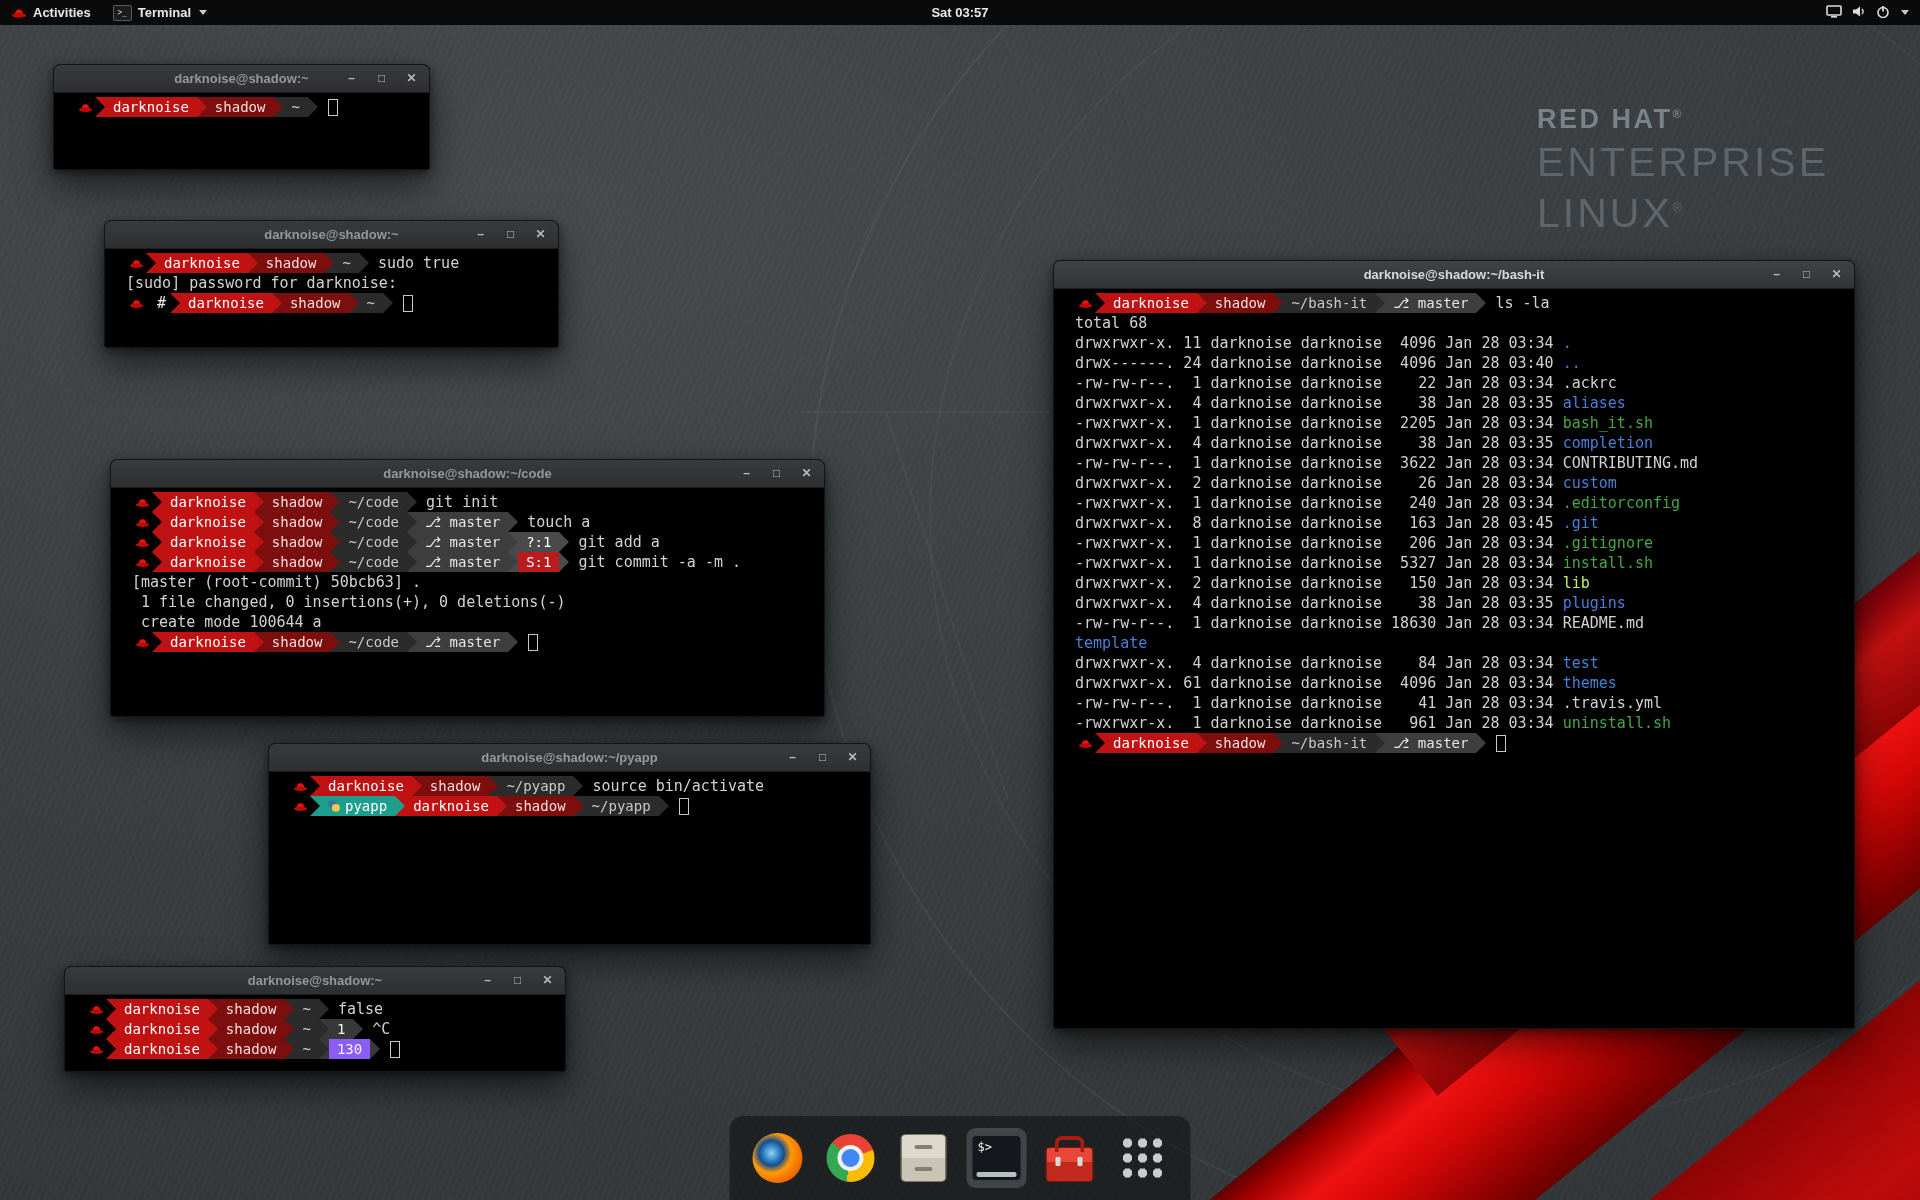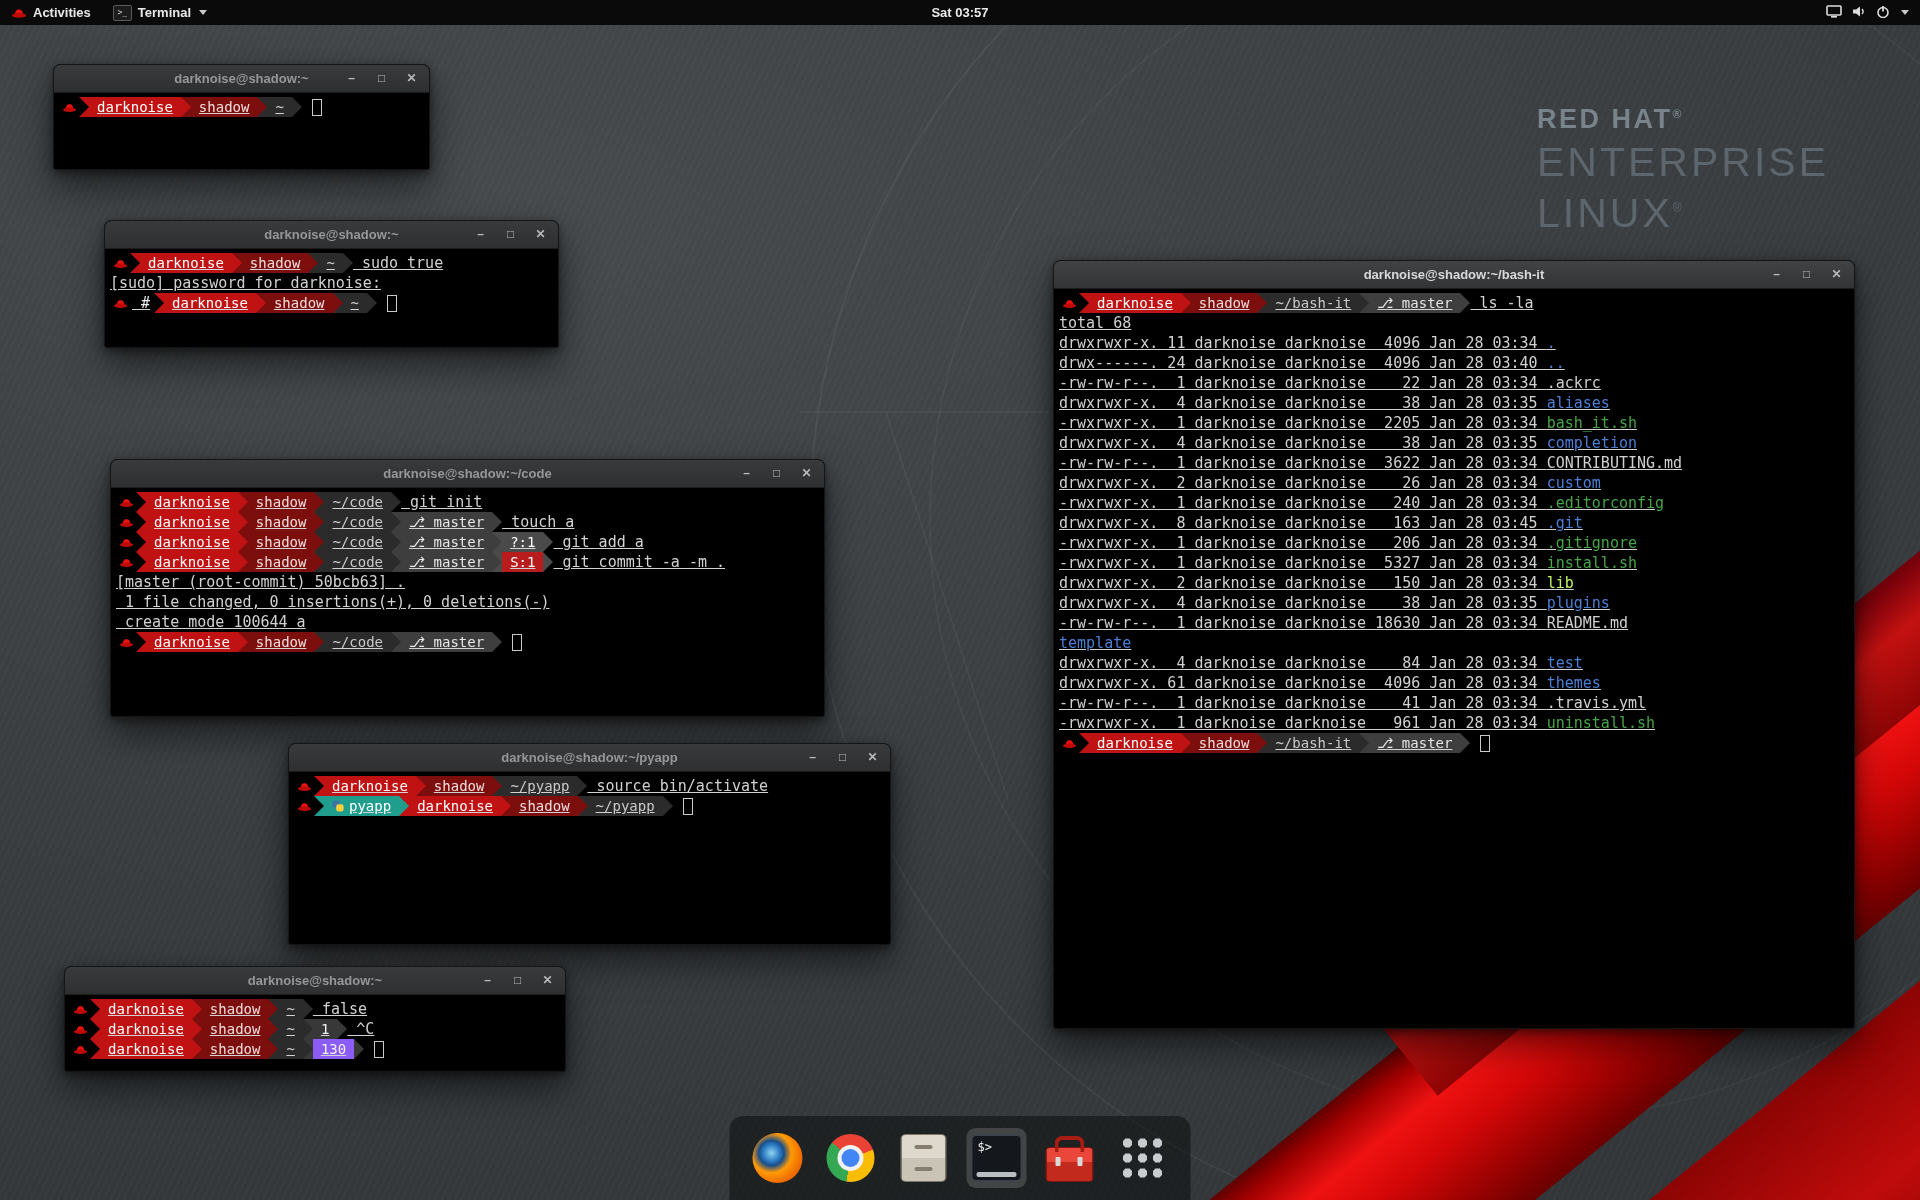--- a/index.html
+++ b/index.html
@@ -39,31 +39,31 @@
   .tb-right{margin-left:auto;height:100%;display:flex;align-items:center;}
   .sysmenu{gap:9px;}
 
   
   #windows-layer{position:absolute;inset:0;z-index:10;}
   .term-window{position:absolute;background:#000;border:1px solid #151515;border-radius:7px 7px 3px 3px;
                overflow:hidden;box-shadow:0 16px 36px rgba(0,0,0,.55),0 3px 9px rgba(0,0,0,.45);}
   .win-0{left:53px;top:64px;width:375px;height:104px;}
   .win-1{left:104px;top:220px;width:453px;height:126px;}
   .win-2{left:110px;top:459px;width:713px;height:256px;}
-  .win-3{left:288px;top:743px;width:601px;height:200px;}
+  .win-3{left:268px;top:743px;width:601px;height:200px;}
   .win-4{left:64px;top:966px;width:500px;height:104px;}
   .win-5{left:1053px;top:260px;width:800px;height:767px;}
   .titlebar{height:27px;background:linear-gradient(#383a3c,#2d2f31);border-bottom:1px solid #1d1d1d;
             display:flex;align-items:center;justify-content:center;position:relative;
             font-size:13px;font-weight:bold;color:#979797;cursor:default;}
   .focused .titlebar{color:#d9d9d9;background:linear-gradient(#404244,#323436);}
   .controls{position:absolute;right:10px;top:0;height:100%;display:flex;gap:15px;align-items:center;color:#b8b8b8;}
   .ctrl{width:15px;text-align:center;font-size:12px;cursor:pointer;line-height:15px;}
-  .term-body{padding:4px 7px 0 5px;font-family:"DejaVu Sans Mono","DejaVu Sans",monospace;
-             font-size:15px;line-height:20px;color:#d2d2d2;cursor:text;text-decoration:underline;}
+  .term-body{padding:4px 7px 0 21px;font-family:"DejaVu Sans Mono","DejaVu Sans",monospace;
+             font-size:15px;line-height:20px;color:#d2d2d2;cursor:text;}
   .tline{height:20px;display:flex;align-items:center;}
   .tline span{white-space:pre;}
   .hat{width:20px;height:20px;display:inline-flex;align-items:center;justify-content:center;flex:none;}
   .prefix{color:#ececec;padding:0 4px 0 2px;}
   .seg{display:inline-flex;align-items:center;height:20px;padding:0 8px;font-size:14px;flex:none;}
   .sep{display:inline-block;flex:none;width:0;height:0;
        border-top:10px solid transparent;border-bottom:10px solid transparent;border-left:10px solid #000;}
   .cmd,.t{color:#d2d2d2;}
   .pyico{display:inline-flex;margin-right:5px;}
   .cursor{display:inline-block;flex:none;width:8px;height:15px;border:1.5px solid #c9c9c9;margin-left:10px;}

